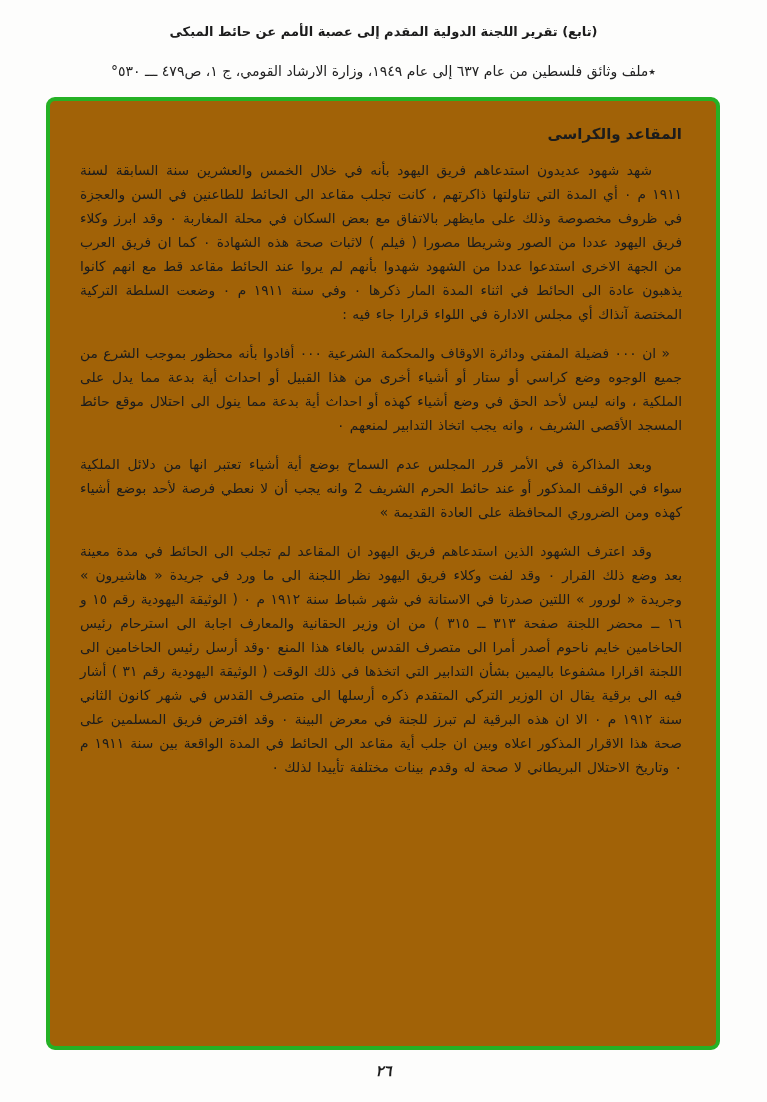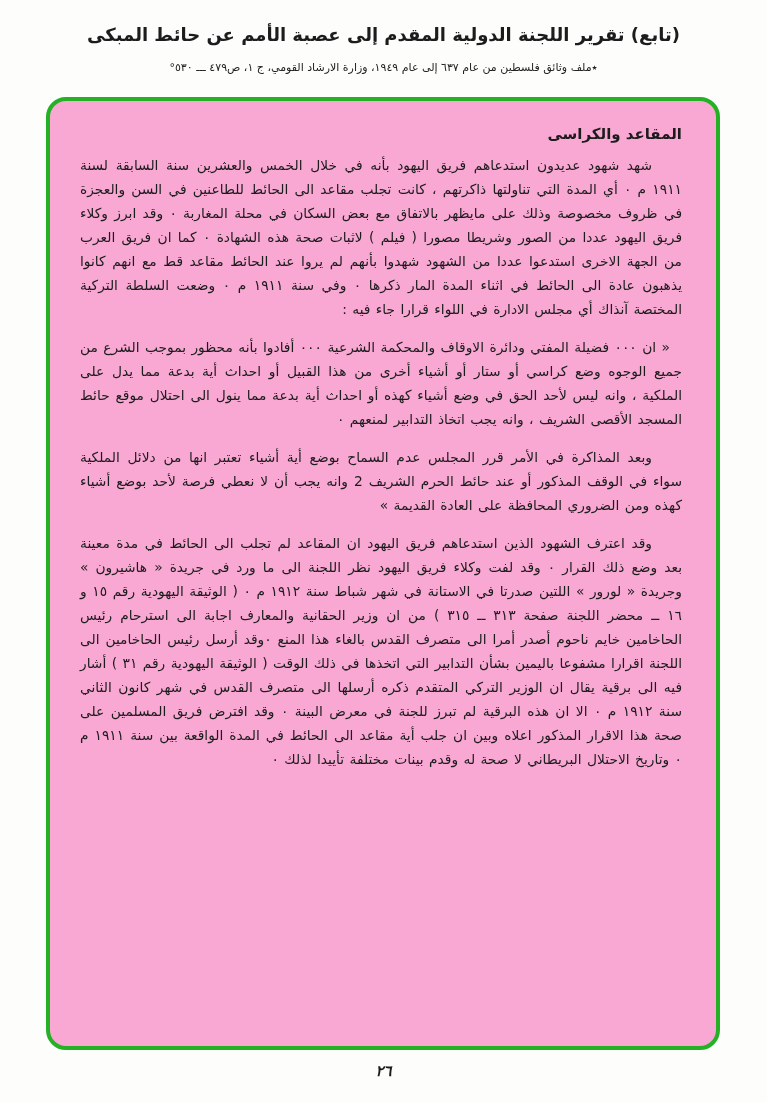--- a/index.html
+++ b/index.html
@@ -21,53 +21,53 @@
     background: #fdfdfc;
   }
   
   .doc-header {
     direction: rtl;
     text-align: center;
     padding-top: 24px;
   }
   .doc-title {
     font-weight: bold;
-    font-size: 18px;
+    font-size: 13px;
     letter-spacing: 0.2px;
   }
   .doc-subtitle {
-    font-size: 11px;
-    margin-top: 16px;
+    font-size: 14px;
+    margin-top: 24px;
     color: #222;
   }
   
   .frame {
     position: absolute;
     top: 97px;
     left: 46px;
     right: 47px;
     bottom: 52px;
     border: 4px solid #25b125;
-    border-radius: 20px;
+    border-radius: 9px;
     box-sizing: border-box;
     padding: 16px 34px 10px 30px;
     direction: rtl;
     overflow: hidden;
-    background: #f9a8d4;
+    background: #a16207;
   }
   .section-heading {
     font-size: 15px;
     font-weight: bold;
     margin: 8px 0 10px 0;
     text-align: right;
   }
   .frame p {
     font-size: 13.8px;
     line-height: 24px;
-    margin: 8px 0 14px 0;
+    margin: 15px 0 14px 0;
     text-align: justify;
     text-indent: 30px;
     word-spacing: 1px;
   }
   .frame p.quote {
     text-indent: 12px;
   }
   
   .page-number {
     position: absolute;

